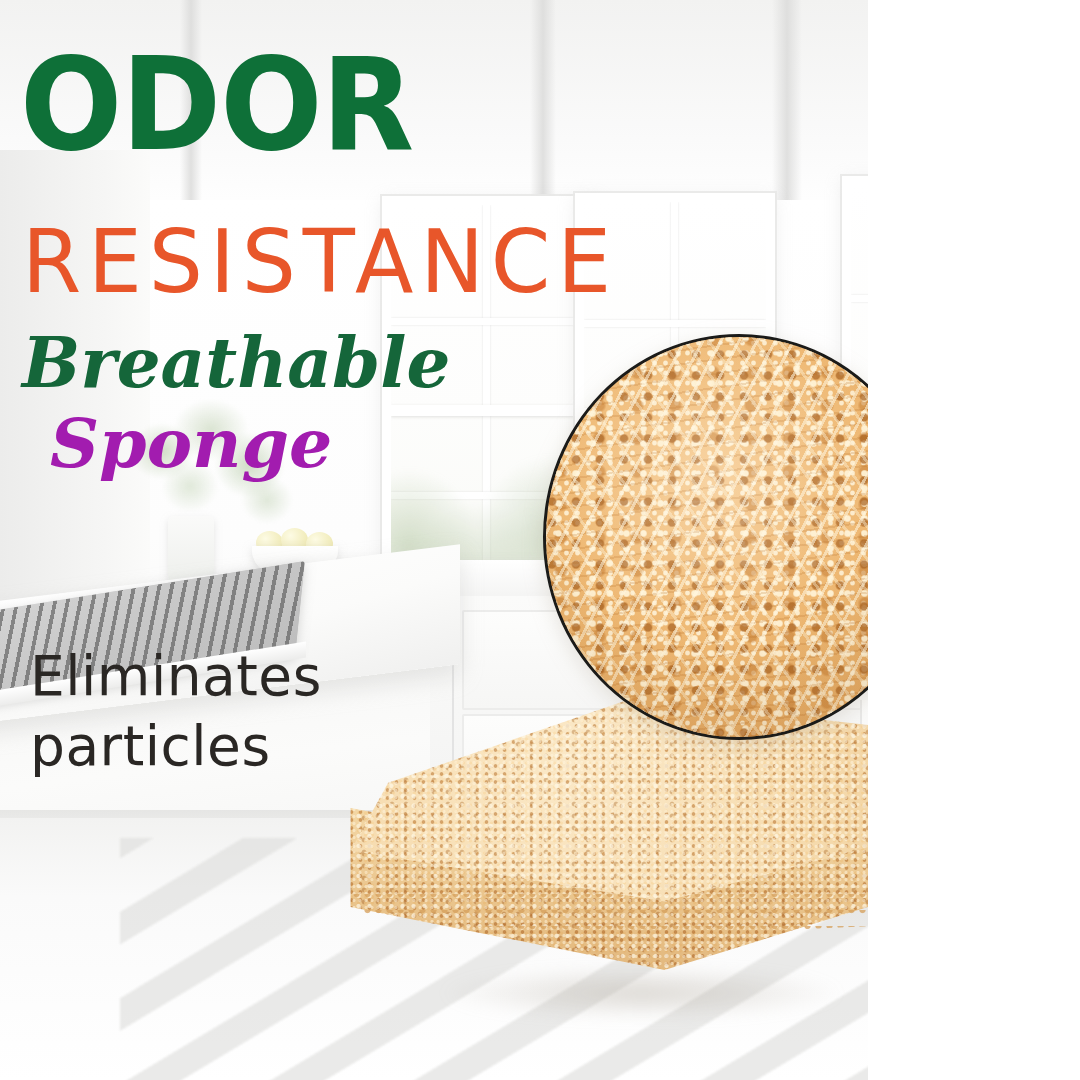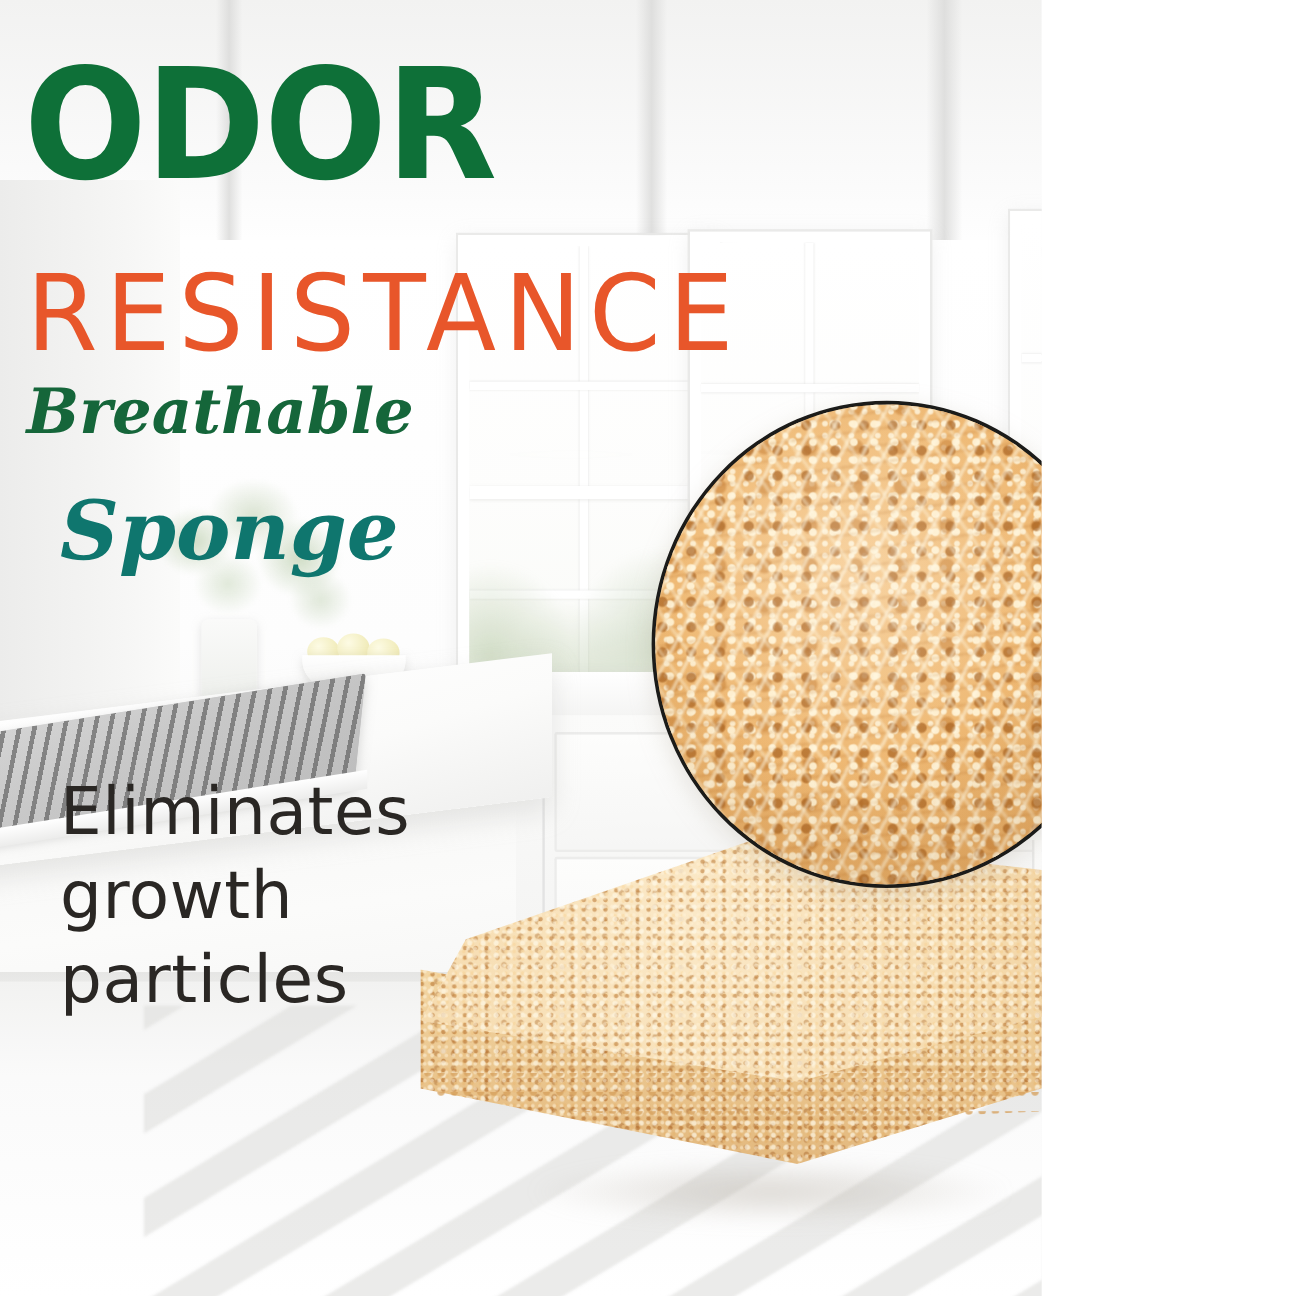--- a/index.html
+++ b/index.html
@@ -206,31 +206,31 @@
     font-family:"DejaVu Sans",sans-serif;
     transform:scaleX(.97);
     transform-origin:left top;
   }
   .script{
     font-family:"DejaVu Serif",serif;
     font-style:italic;
     font-weight:bold;
     line-height:.98;
   }
-  #script1{left:22px;top:319px;font-size:52px;}
+  #script1{left:22px;top:329px;font-size:69px;}
   #script2{left:50px;top:410px;font-size:68px;}
 
   #body-copy{
     left:30px;top:642px;
     font-size:55px;line-height:1.27;
     font-family:"DejaVu Sans",sans-serif;
     font-weight:normal;
     letter-spacing:.5px;
   }
-  #body-copy div{white-space:nowrap;margin-left:20px;}
+  #body-copy div{white-space:nowrap;}
 
   
   
   #sponge{
     position:absolute;left:338px;top:698px;width:628px;height:338px;z-index:30;
   }
   .sp-shadow{
     position:absolute;left:24px;top:258px;width:560px;height:74px;
     background:radial-gradient(ellipse 50% 50% at 50% 50%, rgba(178,170,158,.42), rgba(255,255,255,0) 72%);
     filter:blur(7px);
@@ -405,21 +405,20 @@
     <div class="mac-strands"></div>
     <div class="mac-shade"></div>
   </div>
 
   <div class="txt" id="headline" style="color:#0E7038">ODOR</div>
 
   <div class="txt" id="subhead" style="color:#E8562A">RESISTANCE</div>
 
   <div class="txt script" id="script1" style="color:#15663A">Breathable</div>
 
-  <div class="txt script" id="script2" style="color:#0f766e">Sponge</div>
+  <div class="txt script" id="script2" style="color:#a21caf">Sponge</div>
 
   <div class="txt" id="body-copy" style="color:#2A2724">
     <div>Eliminates</div>
-    <div>growth</div>
     <div>particles</div>
   </div>
 
 </div>
 
 </body></html>

